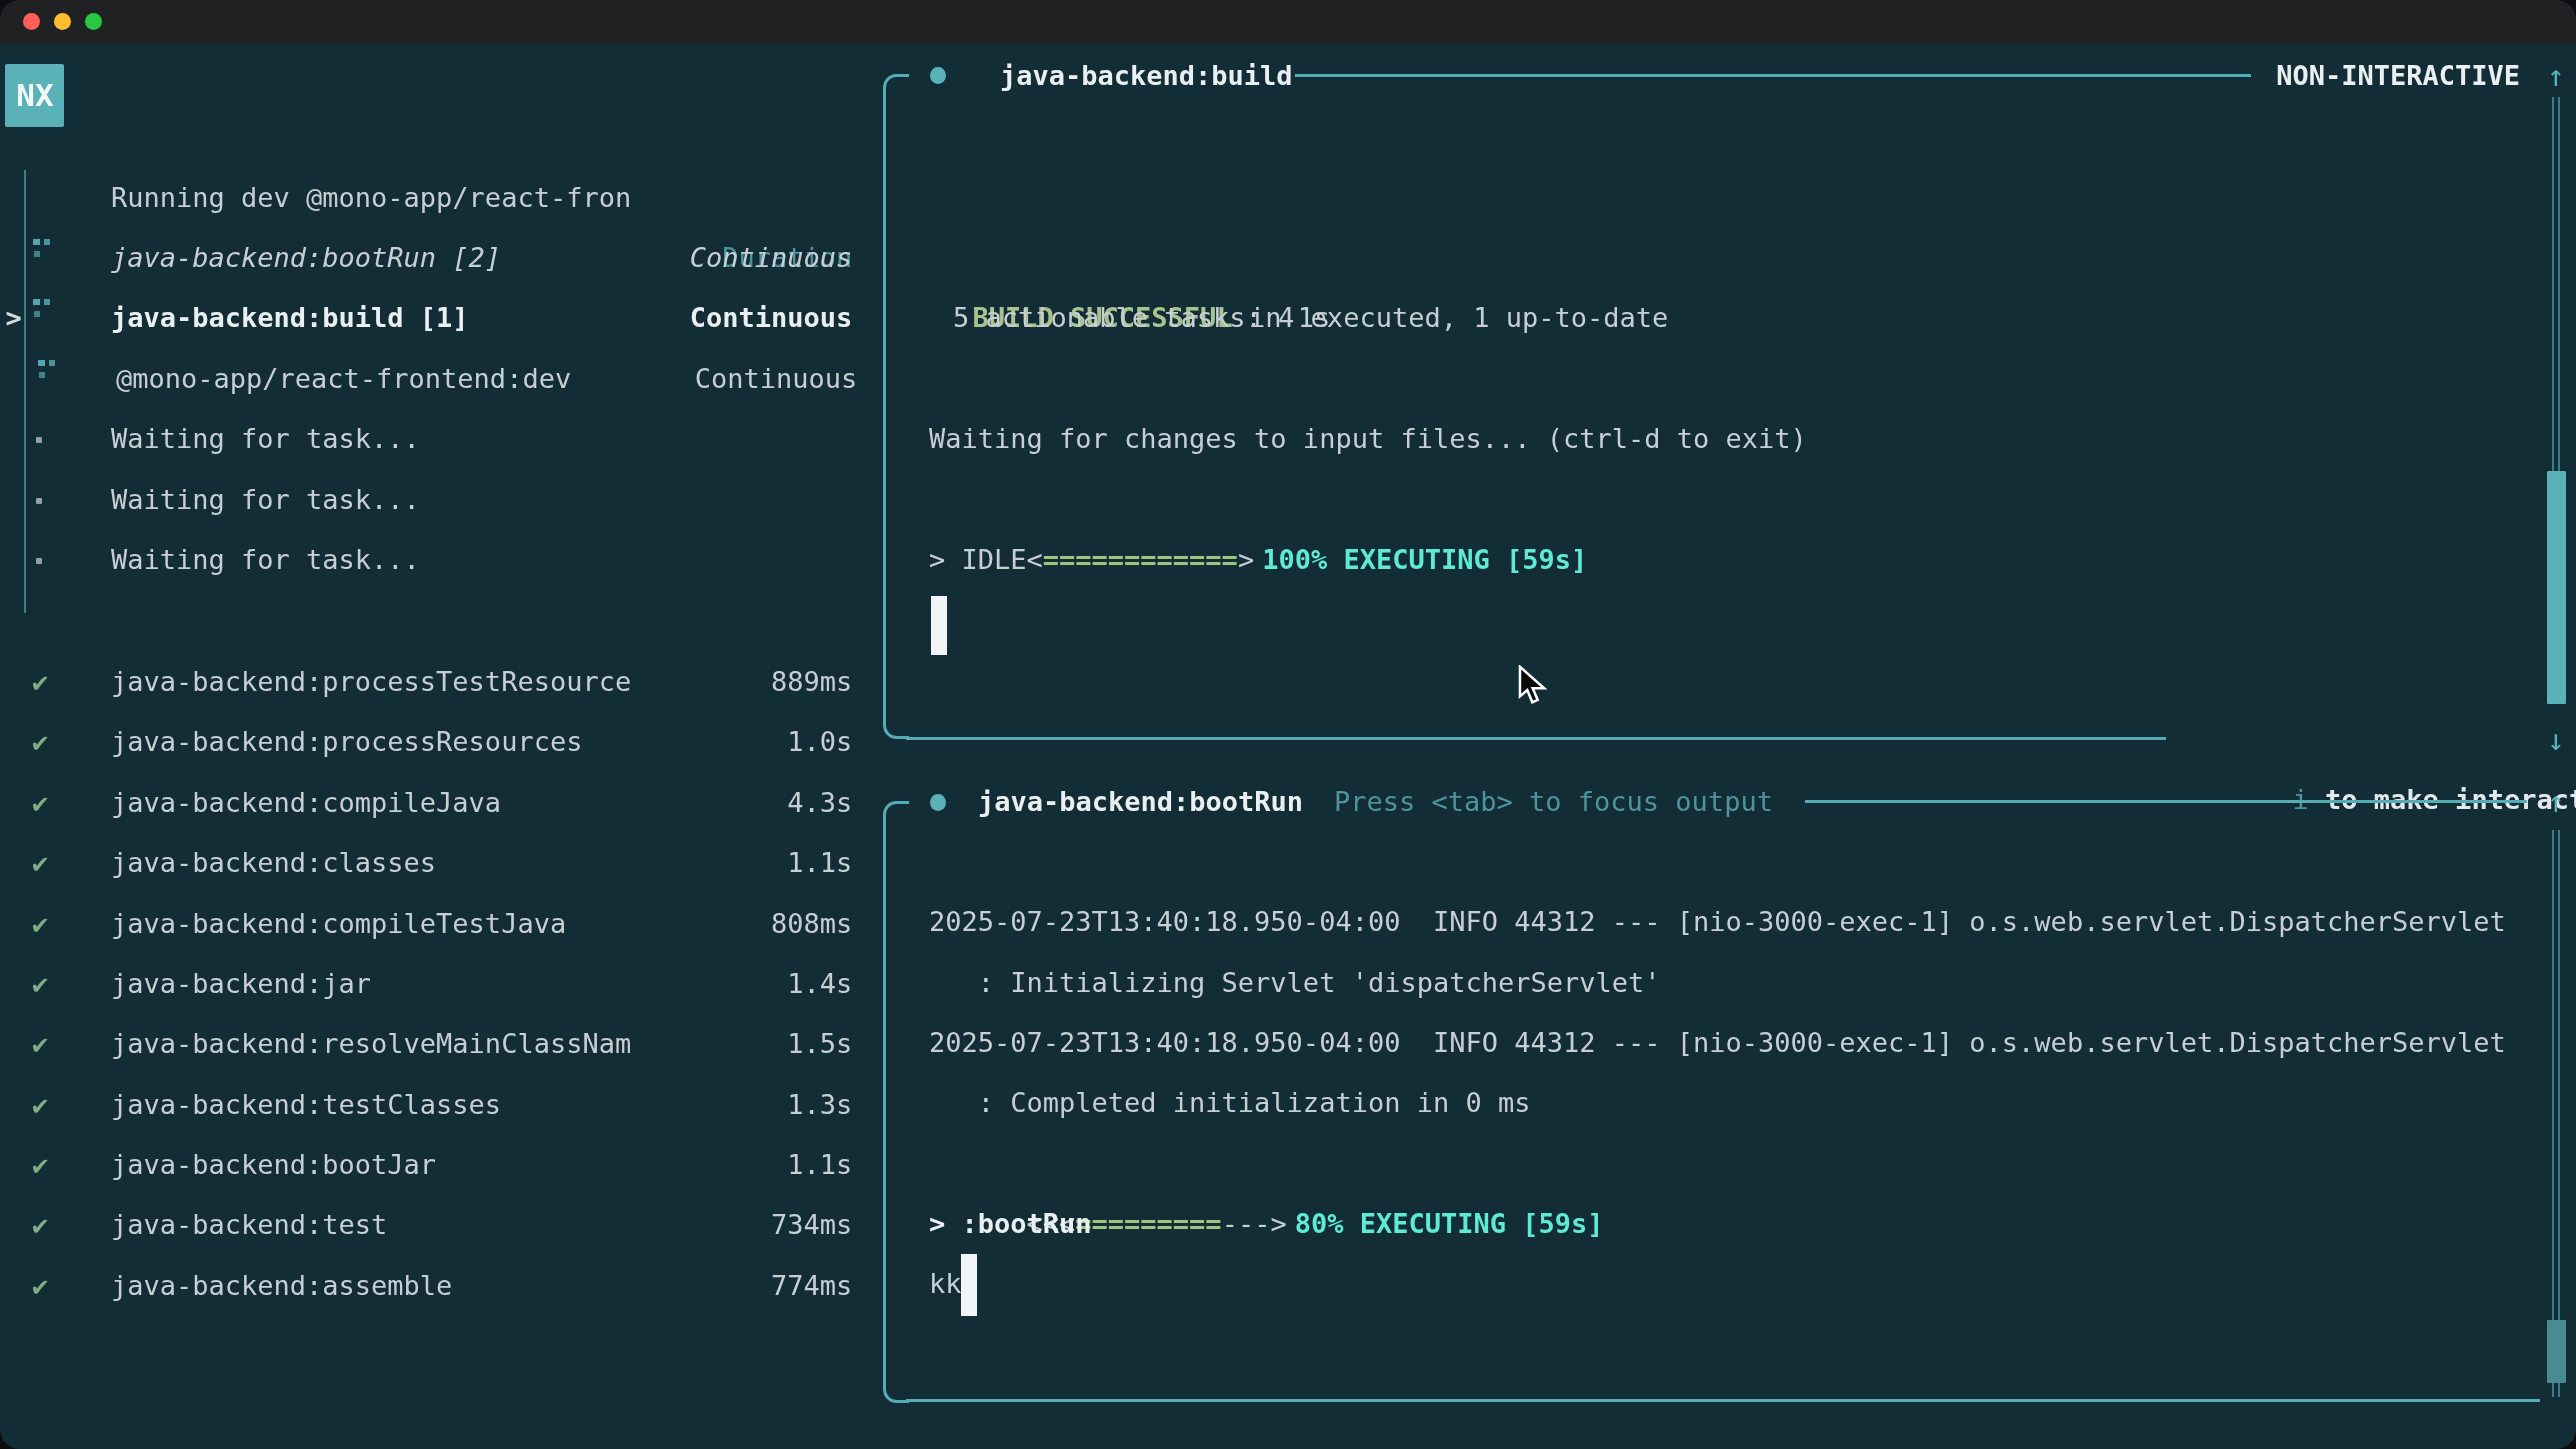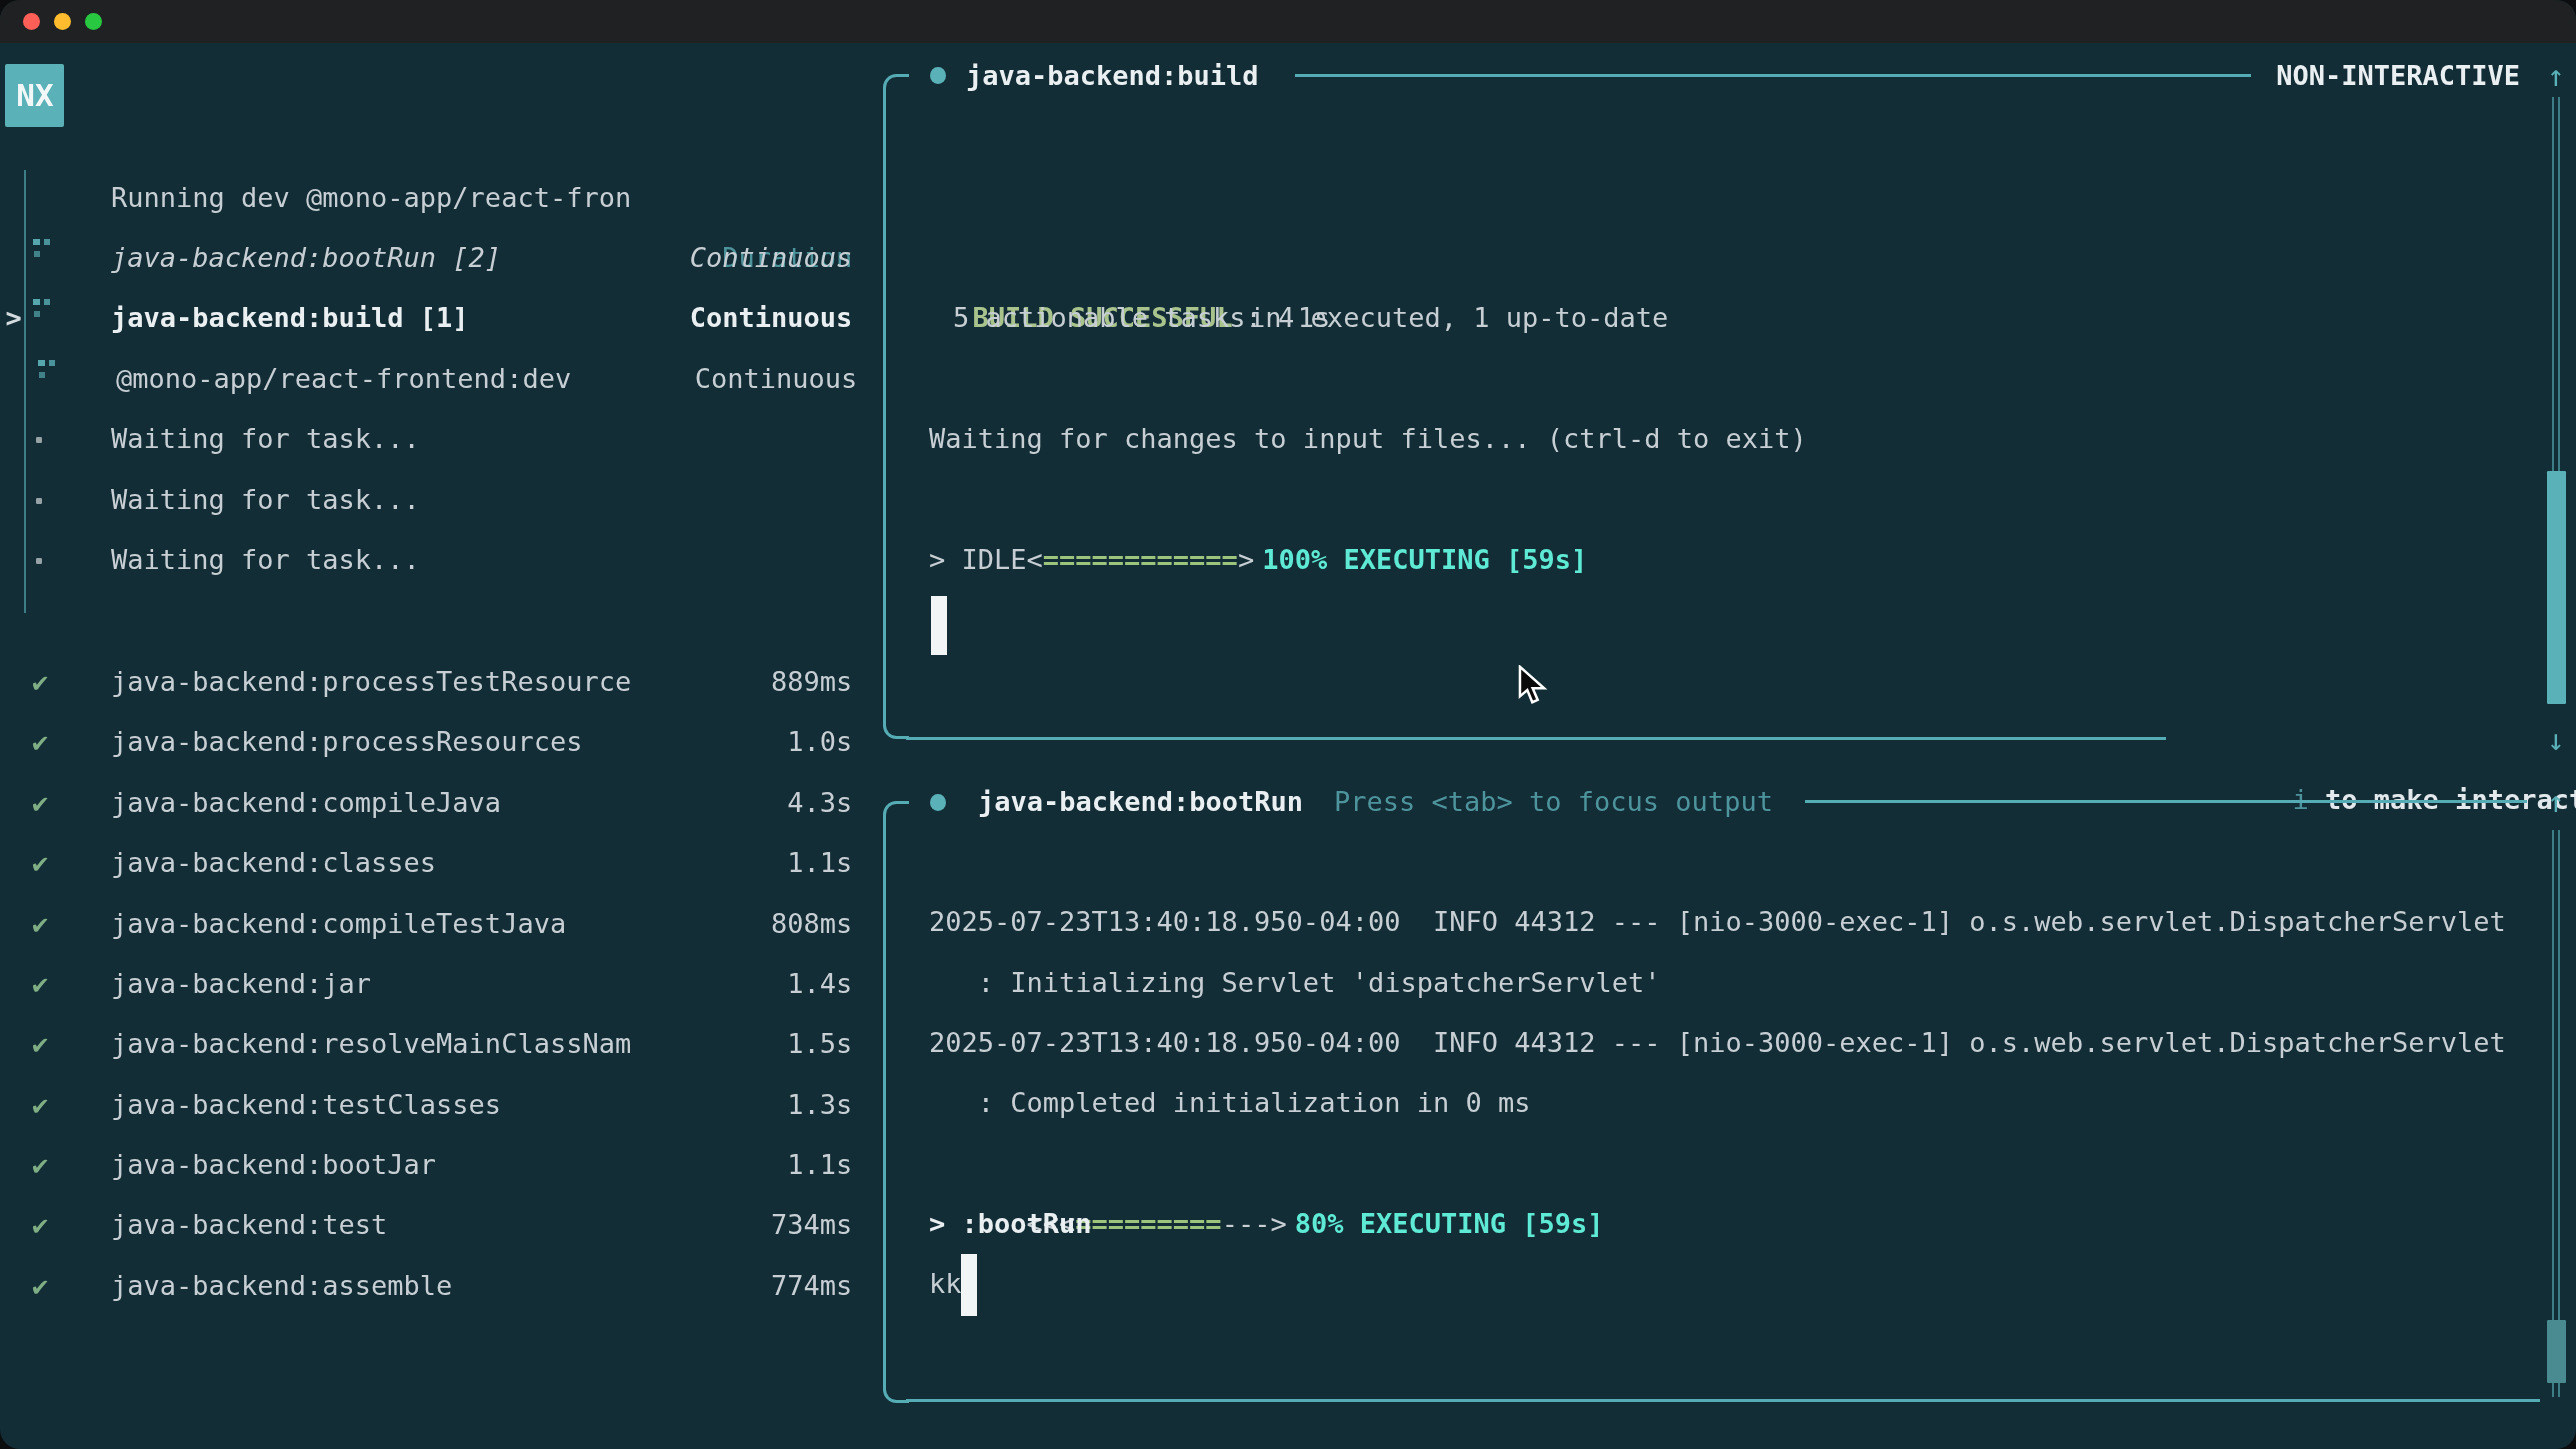--- a/index.html
+++ b/index.html
@@ -96,21 +96,21 @@
     </div>
   </div>
 
   <div>
     <div class="p-border p-corner-tl" style="left:883px;top:74px;"></div>
     <div class="p-border p-vline" style="left:883px;top:101px;height:610px;"></div>
     <div class="p-border p-corner-bl" style="left:883px;top:708px;"></div>
     <div class="p-border p-hline" style="left:906px;top:737px;width:1260px;"></div>
 
     <div class="p-dot" style="left:930px;top:67px;"></div>
-    <div class="row p-title" style="left:966px;top:46px;">java-backend:build</div>
+    <div class="row p-title" style="left:1000px;top:46px;">java-backend:build</div>
     <div class="p-border p-hline" style="left:1295px;top:74px;width:956px;"></div>
     <div class="row badge" style="top:46px;right:56px;">NON-INTERACTIVE</div>
 
     <div class="arrow" style="left:2547px;top:46px;">↑</div>
     <div class="sb-track" style="left:2552px;top:97px;height:607px;"></div>
     <div class="sb-thumb" style="left:2547px;top:471px;height:233px;background:#5ab1b8;"></div>
 
     <div class="row" style="left:875px;top:228px;">
       <span class="green">BUILD SUCCESSFUL</span><span> in 1s</span>
     </div>

